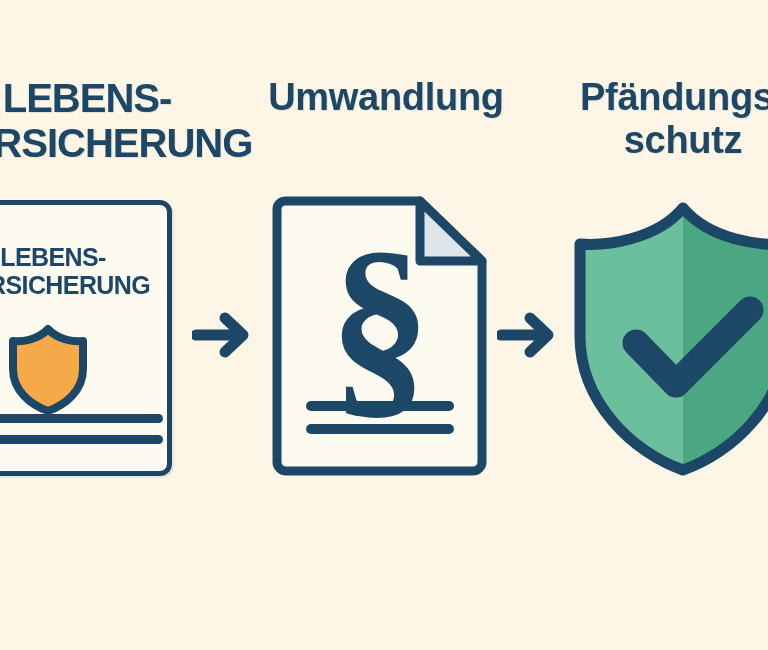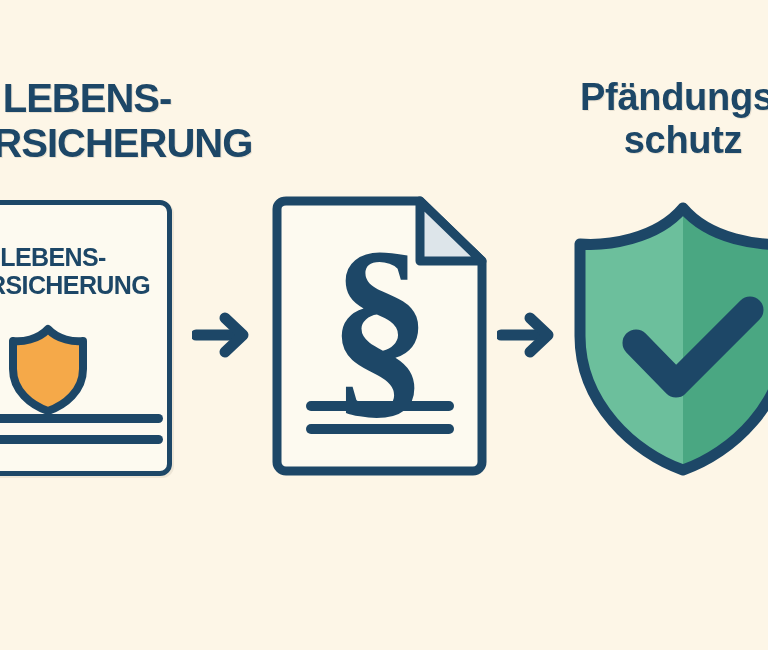--- a/index.html
+++ b/index.html
@@ -129,20 +129,21 @@
   }
 </style>
 </head>
 <body>
 
 <div id="infographic">
 
   <div class="heading heading-left">LEBENS-
 VERSICHERUNG</div>
 
+  <div class="heading heading-center">Umwandlung</div>
 
   <div class="heading heading-right">Pfändungs-
 schutz</div>
 
   <div class="policy-card">
 
     <div class="policy-title">LEBENS-
 VERSICHERUNG</div>
 
     <div class="policy-shield">

